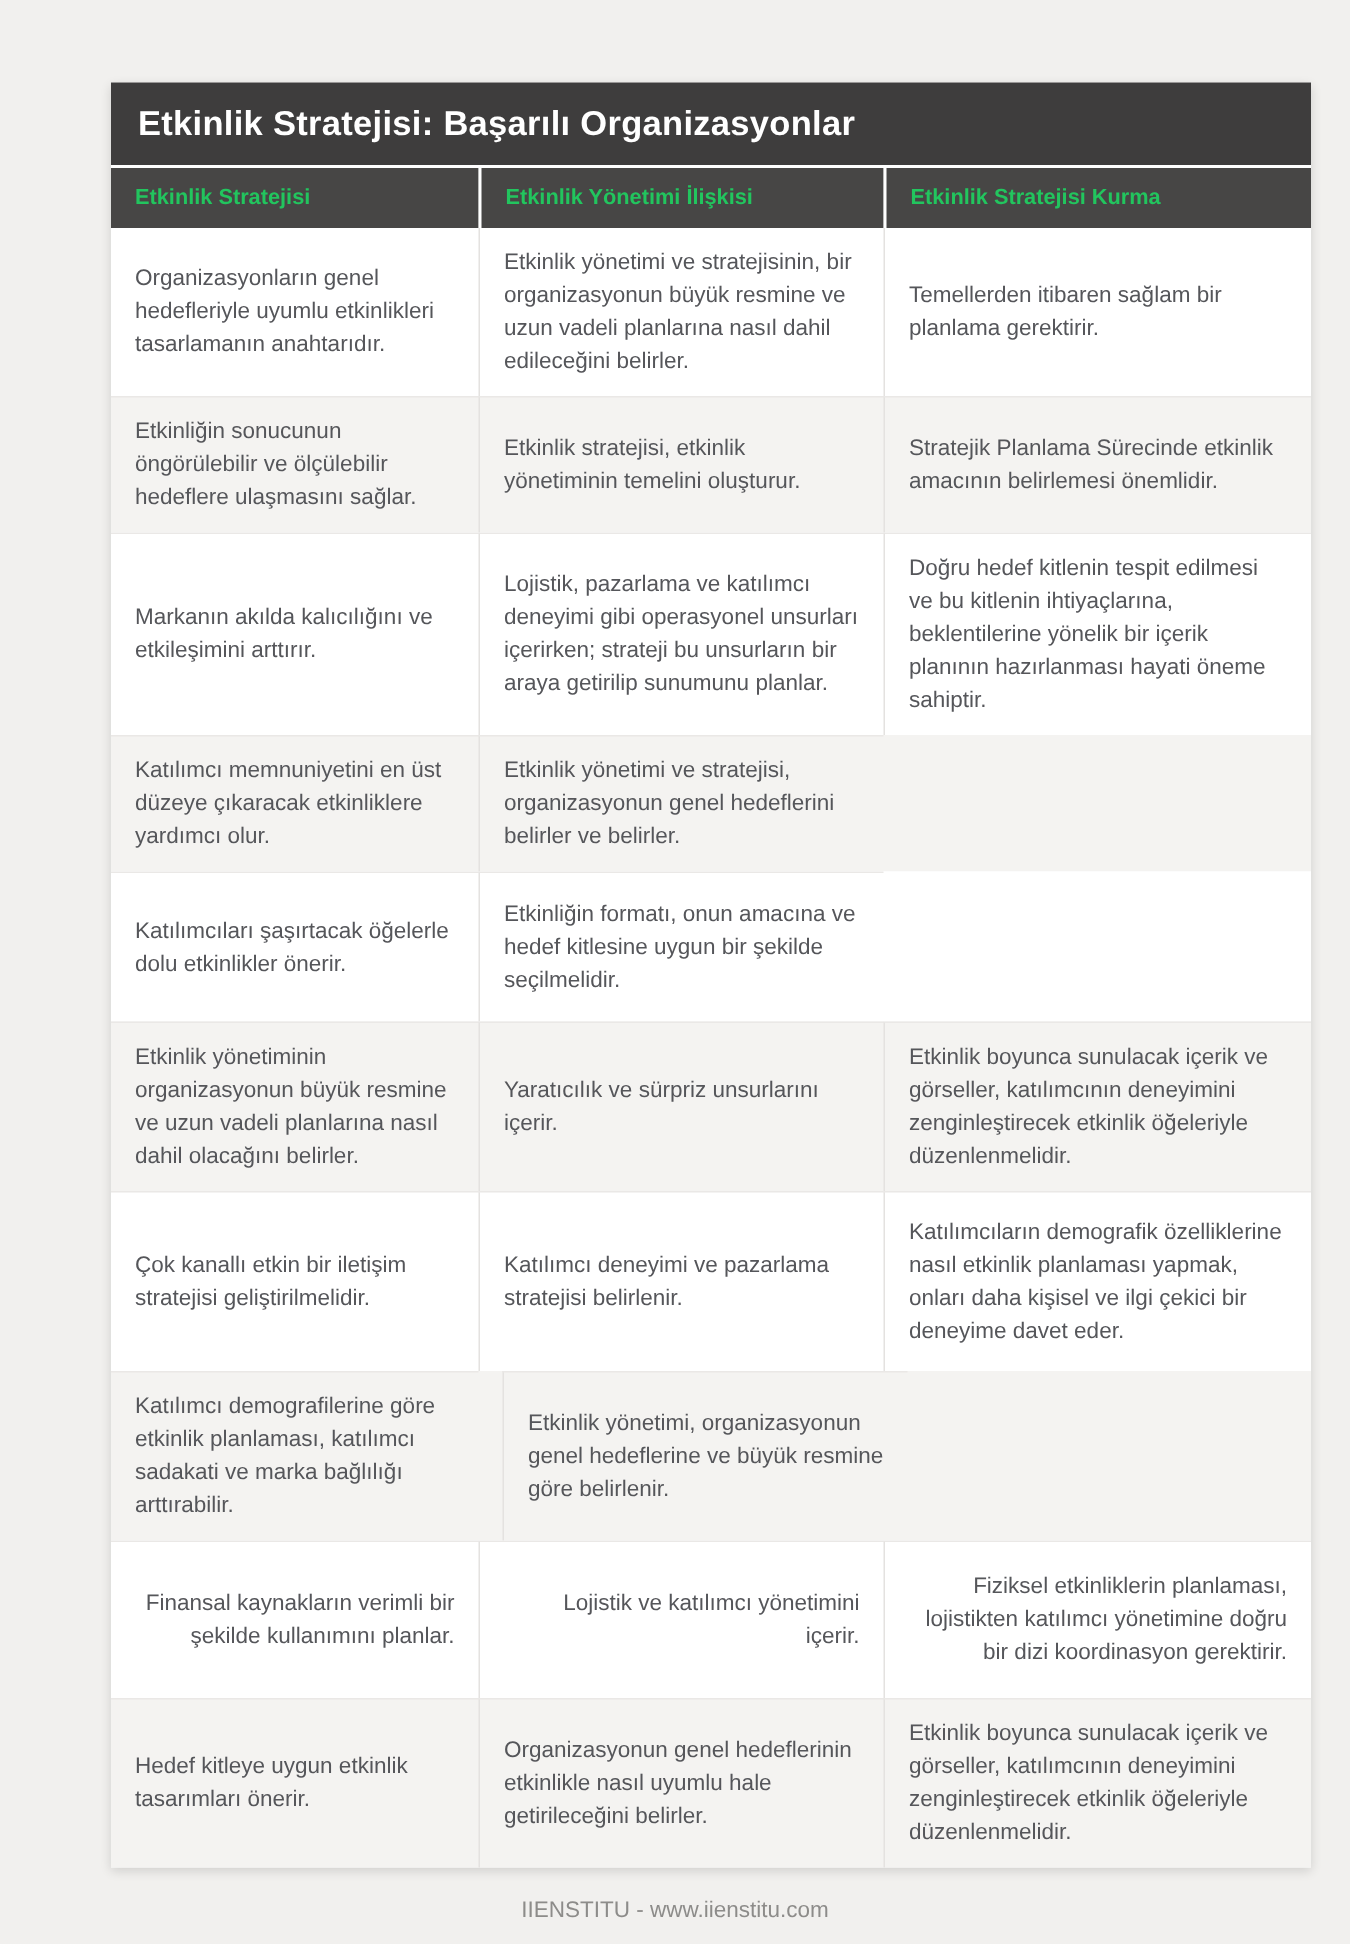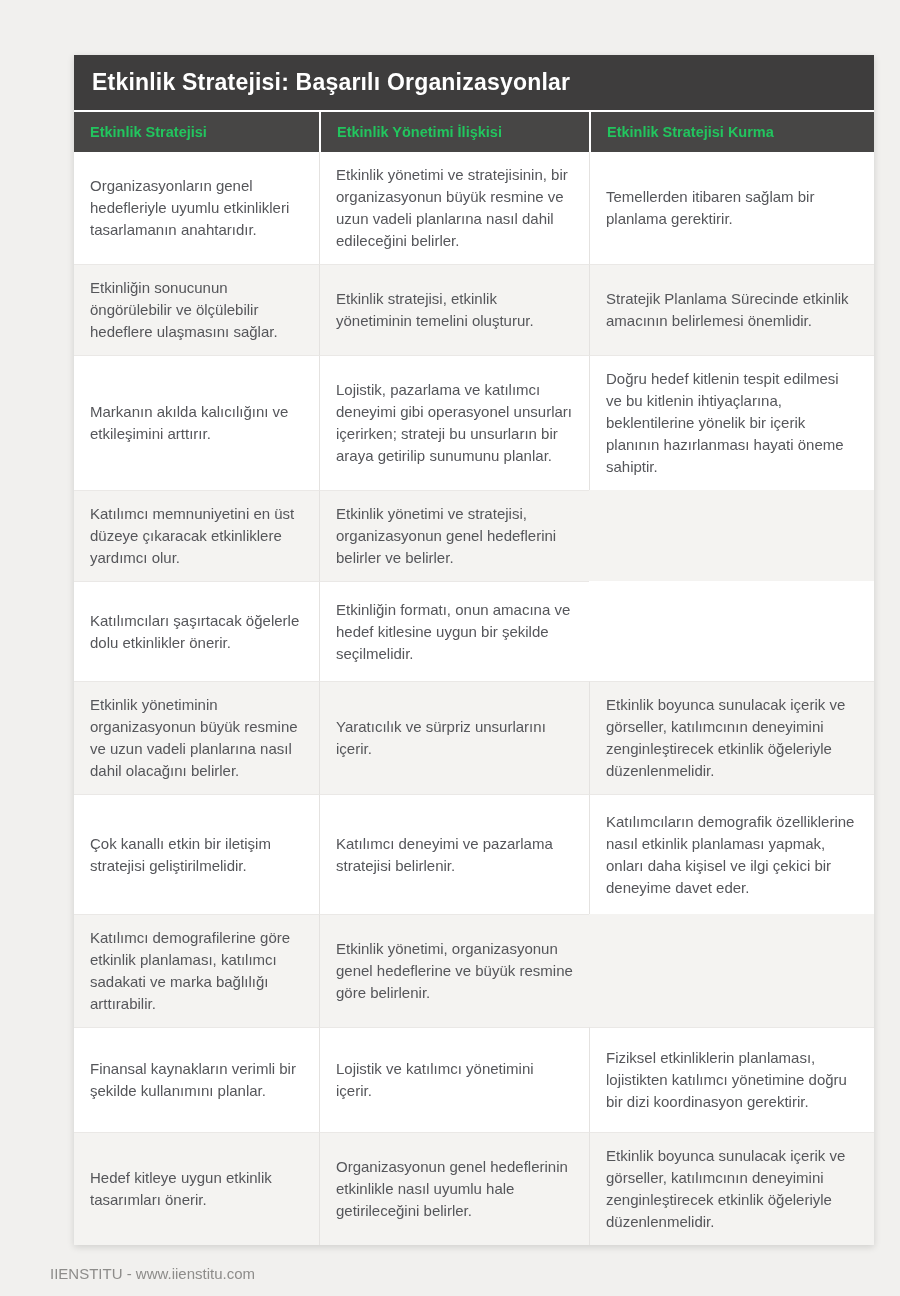--- a/index.html
+++ b/index.html
@@ -60,27 +60,27 @@
   .cell + .cell { border-left: 1px solid #e4e2e0; }
 
   
   .t-row:nth-child(1)  { min-height: 105px; border-radius: 20px; }
   .t-row:nth-child(2)  { min-height: 90px;  }
   .t-row:nth-child(3)  { min-height: 120px; }
   .t-row:nth-child(4)  { min-height: 90px;  }
   .t-row:nth-child(5)  { min-height: 100px; }
   .t-row:nth-child(6)  { min-height: 110px; }
   .t-row:nth-child(7)  { min-height: 120px; }
-  .t-row:nth-child(8)  { min-height: 110px; }
-  .t-row:nth-child(9)  { min-height: 105px; }
+  .t-row:nth-child(8)  { min-height: 110px; gap: 16px; }
+  .t-row:nth-child(9)  { min-height: 105px; text-align: right; }
   .t-row:nth-child(10) { min-height: 103px; }
 
   .footer {
     width: 800px;
-    text-align: left;
+    text-align: center;
     margin-top: 20px;
     font-size: 15px;
     color: #8d8c8a;
   }
 </style>
 </head>
 <body>
 
 <div class="card">
 

